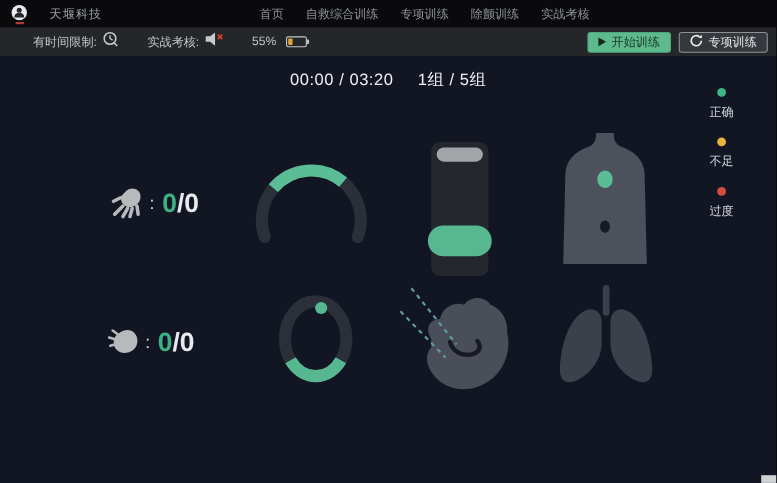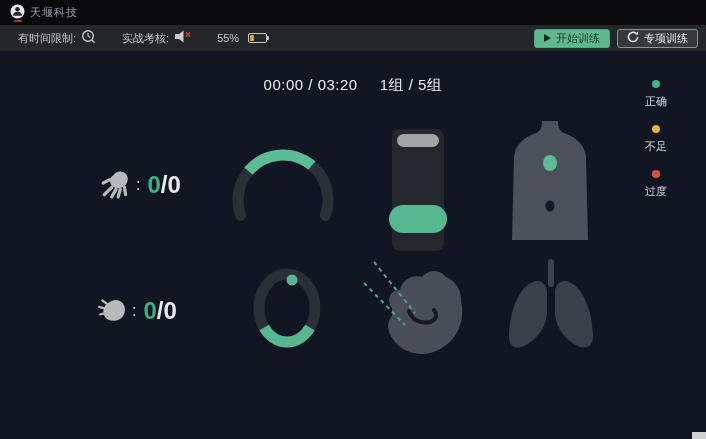--- a/index.html
+++ b/index.html
@@ -3,45 +3,45 @@
 <meta charset="utf-8">
 <style>
   * { margin:0; padding:0; box-sizing:border-box; }
   html,body { background:#000; }
   body { font-family:"Liberation Sans","DejaVu Sans",sans-serif; }
   #app { position:relative; width:706px; height:439px; overflow:hidden; background:#121623; }
 
   
   .navbar { position:absolute; top:0; left:0; width:706px; height:25px; background:#0a0a0d;
             display:flex; align-items:center; }
-  .brand { display:flex; align-items:center; gap:5px; margin-left:10px; }
+  .brand { display:flex; align-items:center; gap:20px; margin-left:10px; }
   .logo { display:flex; flex-direction:column; align-items:center; }
   .logo-dash { width:8px; height:2px; background:#b5382e; border-radius:1px; margin-top:1px; }
   .brand-name { font-size:11px; color:#9aa0a7; letter-spacing:1px; }
   .nav-menu { position:absolute; left:236px; top:0; height:25px; display:flex; align-items:center; gap:20px; }
   .nav-item { font-size:11px; color:#8d929a; cursor:pointer; white-space:nowrap; }
 
   
   .toolbar { position:absolute; top:25px; left:0; width:706px; height:26px; background:#242629;
-             display:flex; align-items:center; padding:0 8px 0 18px; }
+             display:flex; align-items:center; padding:0 8px 0 30px; }
   .tb-label { font-size:11px; color:#c0c4c8; margin-right:5px; white-space:nowrap; }
   .tb-group { display:flex; align-items:center; margin-right:26px; }
   .battery { position:relative; width:19px; height:10px; border:1px solid #c2c5c8; border-radius:2px; margin-left:4px; }
   .battery-fill { position:absolute; left:1px; top:1px; bottom:1px; width:25%; background:#e2a23b; border-radius:1px; }
   .battery-nub { position:absolute; right:-3px; top:2px; width:2px; height:4px; background:#c2c5c8; border-radius:0 1px 1px 0; }
   .tb-right { margin-left:auto; display:flex; align-items:center; gap:7px;text-align:right; }
   .btn { height:19px; display:inline-flex; align-items:center; gap:5px; padding:0 9px;
          font-size:11px; border-radius:3px; cursor:pointer; white-space:nowrap; }
   .btn-start { background:#5eba8e; border:1px solid #4da67c; color:#173527; }
   .play-tri { width:0; height:0; border-left:7px solid #14281e; border-top:4.5px solid transparent; border-bottom:4.5px solid transparent; }
   .btn-reset { background:#35383c; border:1px solid #8e9296; color:#e6e8ea; }
 
   
   .main { position:absolute; top:51px; left:0; right:0; bottom:0; background:#121623; }
-  .timer-row { position:absolute; top:25px; left:0; width:100%; text-align:center;
+  .timer-row { position:absolute; top:12px; left:0; width:100%; text-align:center;
                font-size:15px; color:#eceef0; letter-spacing:0.5px; }
   .timer-row .t-time { margin-right:22px; }
 
   .legend { position:absolute; left:645px; top:29px; display:flex; flex-direction:column; gap:16px; }
   .legend-item { display:flex; align-items:center; gap:6px;flex-direction:column; }
   .legend-dot { width:8px; height:8px; border-radius:50%; }
   .legend-label { font-size:11px; color:#d3d7db; }
 
   .stat { position:absolute; display:flex; align-items:center; }
   .stat-1 { left:100px; top:116px; }
@@ -72,20 +72,27 @@
     <div class="brand">
       <span class="logo">
         <svg width="15" height="15" viewBox="0 0 15 15">
           <circle cx="7.5" cy="7.5" r="7" fill="#e9eaeb"></circle>
           <circle cx="7.5" cy="5.3" r="2.3" fill="#26282c"></circle>
           <path d="M3 11.8 c0 -2.6 2 -4.1 4.5 -4.1 s4.5 1.5 4.5 4.1 z" fill="#26282c"></path>
         </svg>
         <span class="logo-dash"></span>
       </span>
       <span class="brand-name">天堰科技</span>
+    </div>
+    <div class="nav-menu">
+      <span class="nav-item">首页</span>
+      <span class="nav-item">自救综合训练</span>
+      <span class="nav-item">专项训练</span>
+      <span class="nav-item">除颤训练</span>
+      <span class="nav-item">实战考核</span>
     </div>
   </div>
 
   <div class="toolbar">
     <div class="tb-group">
       <span class="tb-label">有时间限制:</span>
       <span>
         <svg width="15" height="15" viewBox="0 0 15 15">
           <circle cx="7" cy="7" r="5.3" fill="none" stroke="#c6c9cc" stroke-width="1.4"></circle>
           <path d="M7 4 v3 l2.4 1.5" fill="none" stroke="#c6c9cc" stroke-width="1.2"></path>

